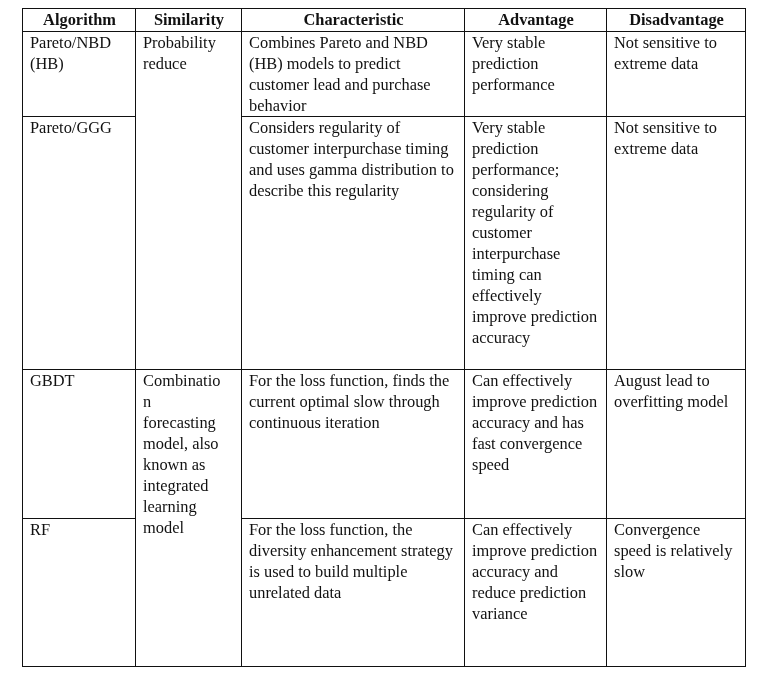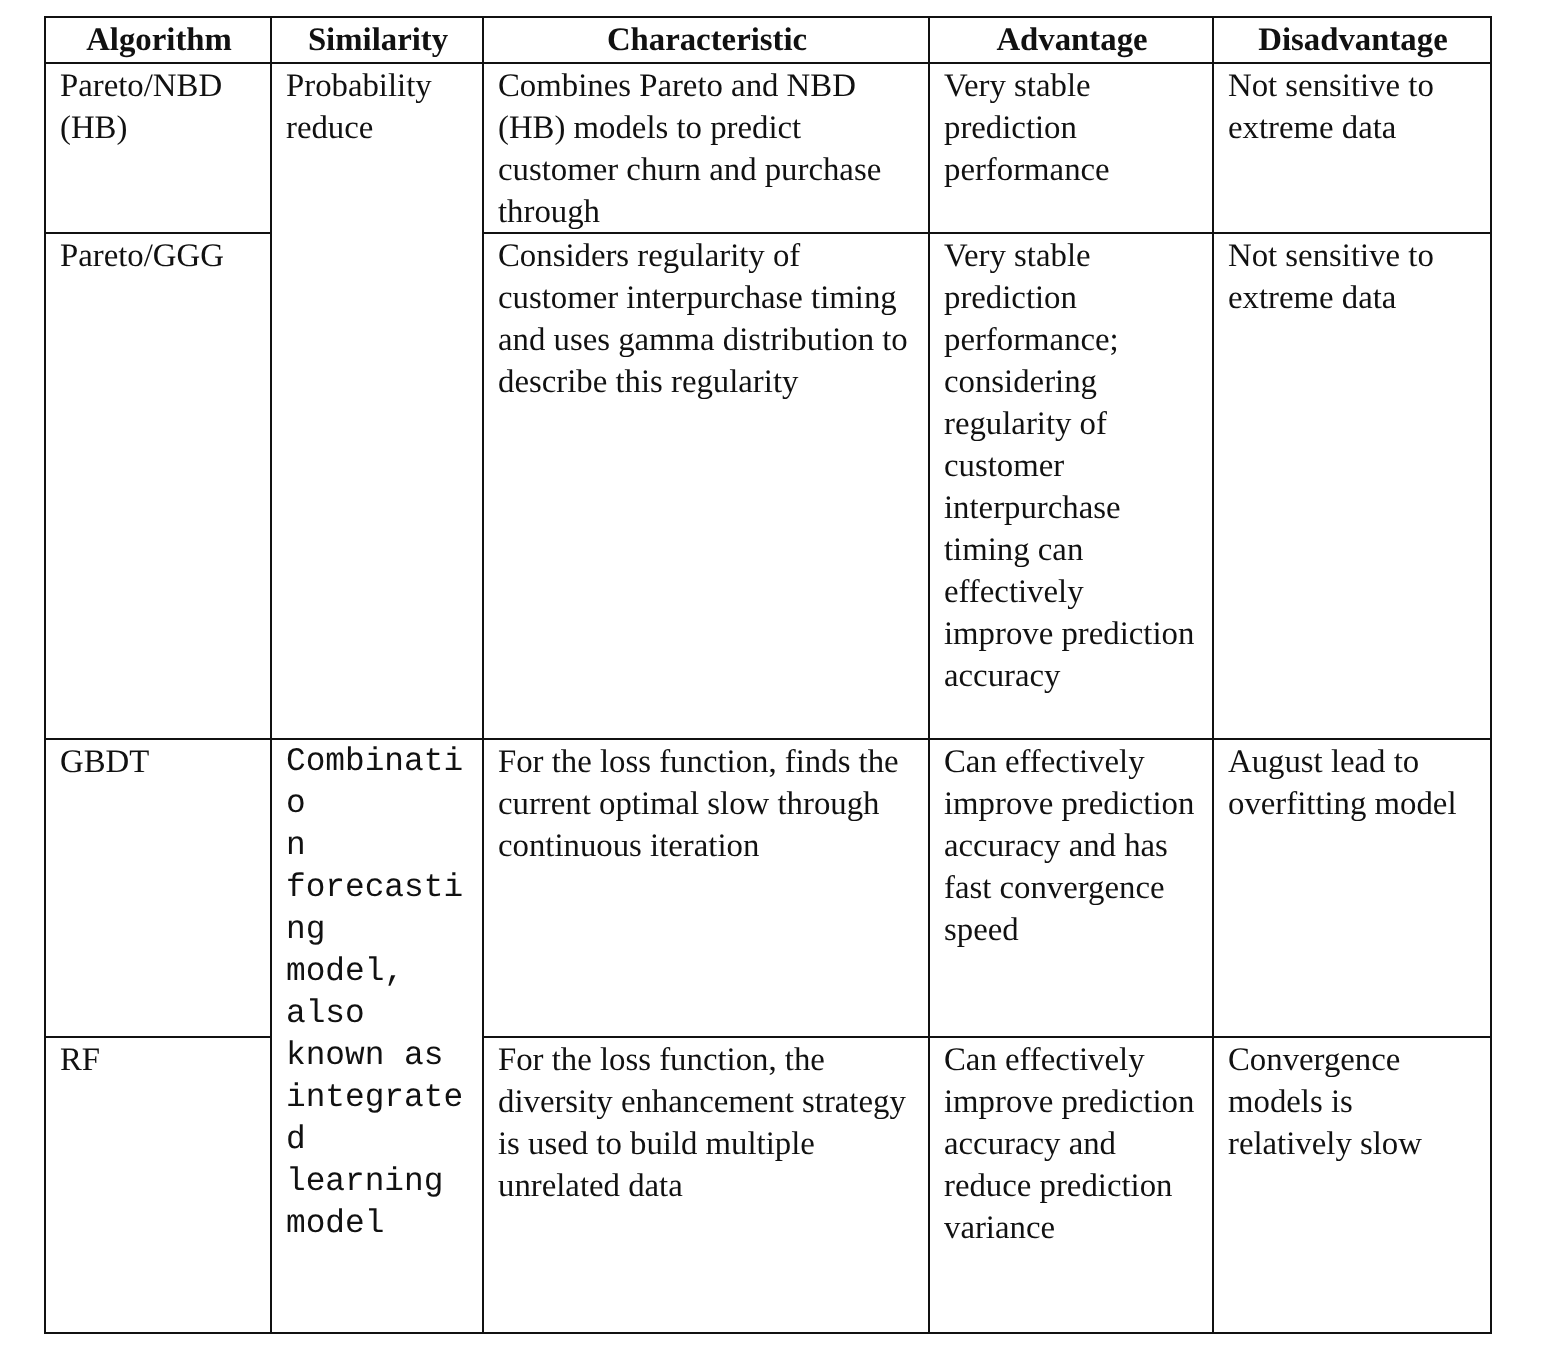--- a/index.html
+++ b/index.html
@@ -54,21 +54,21 @@
   td.sim {
     vertical-align: middle;
     padding-left: 8px;
   }
   tr.r1 td { height: 84px; }
   tr.r2 td { height: 252px; font-family: Liberation Serif, serif; }
   tr.r3 td { height: 148px; }
   tr.r4 td { height: 147px; }
   .pre { white-space: pre-line; margin-top: 32px; }
   td.sim-prob { padding-top: 0; }
-  td.sim-comb { vertical-align: middle; font-family: Liberation Mono, monospace; }
+  td.sim-comb { vertical-align: middle; }
 </style>
 </head>
 <body>
 
 <table class="cmp">
   <colgroup>
     <col class="c-alg">
       <col class="c-sim">
       <col class="c-char">
       <col class="c-adv">
@@ -82,21 +82,21 @@
       <th>Advantage</th>
       <th>Disadvantage</th>
     </tr>
   </thead>
   <tbody>
     <tr class="r1">
       <td class="alg pre">Pareto/NBD
 (HB)</td>
       <td class="sim sim-prob pre" rowspan="2">Probability
 reduce</td>
-      <td>Combines Pareto and NBD (HB) models to predict customer churn and purchase through</td>
+      <td>Combines Pareto and NBD (HB) models to predict customer lead and purchase behavior</td>
       <td>Very stable prediction performance</td>
       <td>Not sensitive to extreme data</td>
     </tr>
     <tr class="r2">
       <td class="alg pre">Pareto/GGG</td>
       <td>Considers regularity of customer interpurchase timing and uses gamma distribution to describe this regularity</td>
       <td>Very stable prediction performance; considering regularity of customer interpurchase timing can effectively improve prediction accuracy</td>
       <td>Not sensitive to extreme data</td>
     </tr>
     <tr class="r3">
@@ -110,16 +110,16 @@
 learning
 model</td>
       <td>For the loss function, finds the current optimal slow through continuous iteration</td>
       <td>Can effectively improve prediction accuracy and has fast convergence speed</td>
       <td>August lead to overfitting model</td>
     </tr>
     <tr class="r4">
       <td class="alg pre">RF</td>
       <td>For the loss function, the diversity enhancement strategy is used to build multiple unrelated data</td>
       <td>Can effectively improve prediction accuracy and reduce prediction variance</td>
-      <td>Convergence models is relatively slow</td>
+      <td>Convergence speed is relatively slow</td>
     </tr>
   </tbody>
 </table>
 
 </body></html>

